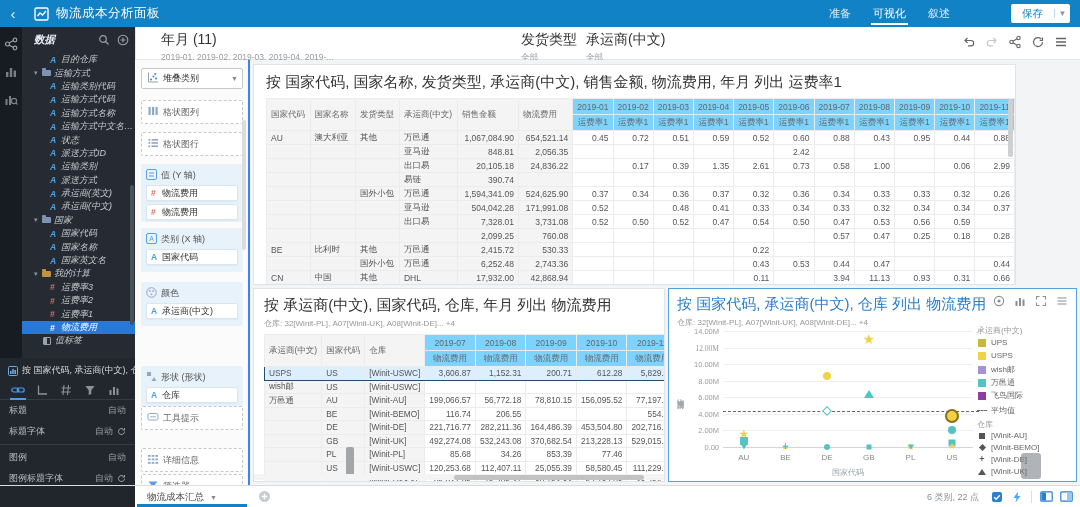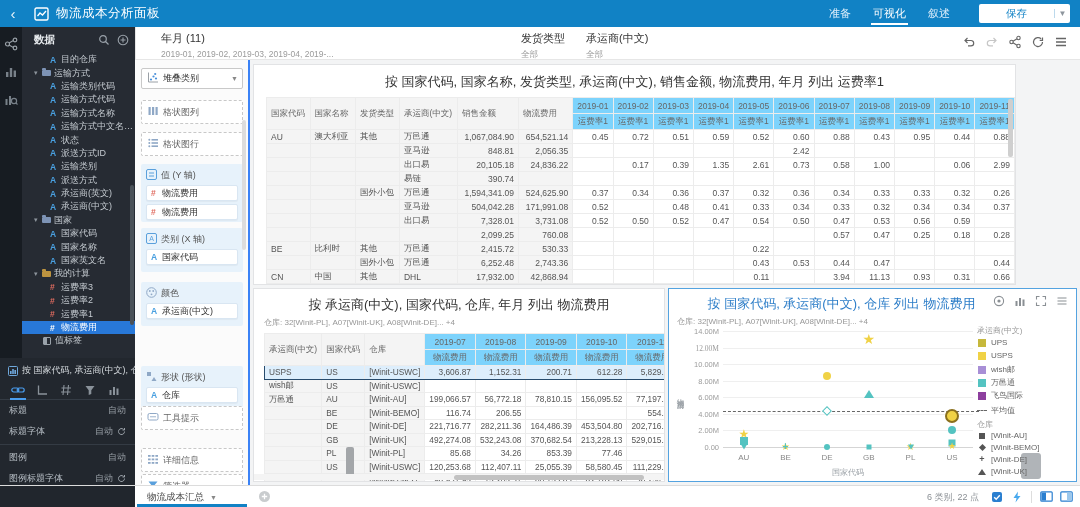--- a/index.html
+++ b/index.html
@@ -9,29 +9,29 @@
   
   #topbar{position:absolute;left:0;top:0;width:1080px;height:27px;background:#1182c5;color:#fff;display:flex;align-items:center;}
   #back{width:26px;text-align:center;font-size:15px;color:#eaf4fb;cursor:pointer;}
   #appicon{width:16px;height:14px;margin:0 6px 0 8px;display:inline-block;}
   #ptitle{font-size:12.5px;letter-spacing:.5px;}
   #toptabs{position:absolute;right:130px;top:0;height:27px;display:flex;align-items:center;gap:22px;font-size:11px;}
   .toptab{position:relative;height:27px;line-height:27px;color:#dceefb;cursor:pointer;}
   .toptab.active{color:#fff;}
   .toptab.active::after{content:"";position:absolute;left:-2px;right:-2px;bottom:2px;height:2px;background:#fff;}
   #savebtn{position:absolute;right:10px;top:4px;height:19px;background:#fff;border-radius:2px;display:flex;align-items:center;font-size:10.5px;color:#1182c5;cursor:pointer;}
-  #savebtn .lbl{padding:0 27px;}
+  #savebtn .lbl{padding:0 11px;}
   #savebtn .caret{width:16px;text-align:center;border-left:1px solid #bcd9ec;font-size:8px;}
 
   
   #rail{position:absolute;left:0;top:27px;width:22px;height:331px;background:#171c22;}
   .railic{display:block;margin:10px auto 14px auto;width:14px;height:14px;opacity:.85;}
 
   
-  #sidebar{position:absolute;left:22px;top:27px;width:113px;height:331px;background:#262b33;overflow:hidden;}
+  #sidebar{position:absolute;left:22px;top:27px;width:113px;height:331px;background:#262b33;overflow:hidden;font-style:italic;}
   #sbhead{height:26px;display:flex;align-items:center;padding:0 6px 0 12px;color:#e8ecef;font-size:10.5px;font-weight:bold;}
   #sbhead .sp{flex:1;}
   .sbico{width:12px;height:12px;margin-left:7px;cursor:pointer;}
   #tree{position:relative;}
   .titem{height:13.4px;display:flex;align-items:center;color:#c3c9cf;font-size:9px;white-space:nowrap;cursor:pointer;overflow:hidden;}
   .titem.sel{background:#2878d8;color:#fff;}
   .caret{color:#8d959d;font-size:7px;width:8px;}
   .icA{color:#4aa0e0;font-weight:bold;font-size:8.5px;width:11px;}
   .icH{color:#e06c60;font-weight:bold;font-size:8.5px;width:11px;}
   .titem.sel .icH{color:#fff;}
@@ -48,21 +48,21 @@
   #proptabs{display:flex;align-items:center;height:20px;margin-top:3px;border-bottom:1px solid #343b44;padding:0 6px;}
   .ptab{width:24px;height:20px;display:flex;align-items:center;justify-content:center;position:relative;cursor:pointer;}
   .ptab.active::after{content:"";position:absolute;left:4px;right:4px;bottom:0;height:2px;background:#4a9ef0;}
   .prow{display:flex;align-items:center;justify-content:space-between;padding:0 9px;height:21px;font-size:9px;}
   .prow .pv{color:#9aa1a8;display:flex;align-items:center;gap:4px;}
   .pdiv{height:1px;background:#343b44;margin:2px 0;}
 
   
   #filterbar{position:absolute;left:135px;top:27px;width:945px;height:33px;background:#fff;border-bottom:1px solid #e6e6e6;border-left:1px solid #e6e6e6;}
   .fgrp{position:absolute;top:4px;}
-  .fgrp .fl{font-size:11px;color:#333;}
+  .fgrp .fl{font-size:14px;color:#333;}
   .fgrp .fv{font-size:8.5px;color:#9b9b9b;margin-top:3px;}
   #fbicons{position:absolute;right:12px;top:8px;display:flex;gap:9px;}
   #fbicons span{width:14px;height:14px;cursor:pointer;}
 
   
   #shelves{position:absolute;left:135px;top:60px;width:115px;height:425px;background:#fbfbfb;border-right:2px solid #3b82f6;overflow:hidden;}
   #charttype{position:absolute;left:6px;top:8px;width:102px;height:21px;background:#fff;border:1px solid #c9c9c9;border-radius:2px;display:flex;align-items:center;padding:0 4px;font-size:9px;color:#333;cursor:pointer;}
   #charttype .cap{margin-left:auto;color:#888;font-size:7px;}
   .shelf-empty{position:absolute;left:6px;width:102px;height:24px;border:1px dashed #c8c8c8;border-radius:2px;background:#fff;display:flex;align-items:center;padding:0 5px;color:#666;font-size:9px;}
   .shelf-fill{position:absolute;left:6px;width:102px;background:#e7f2fb;border-radius:2px;padding:4px 5px;font-size:9px;color:#555;}
@@ -70,21 +70,21 @@
   .pill{height:16px;background:#fff;border:1px solid #d9e6f2;border-radius:2px;display:flex;align-items:center;padding:0 4px;margin-top:3px;font-size:9px;color:#333;cursor:pointer;box-shadow:0 1px 1px rgba(0,0,0,.04);}
   .shic{margin-right:4px;flex:none;}
   #shscroll{position:absolute;right:2px;top:60px;width:4px;height:130px;background:#dcdcdc;border-radius:2px;}
 
   
   #canvas{position:absolute;left:250px;top:60px;width:830px;height:425px;background:#f3f4f5;}
   .card{position:absolute;background:#fff;border:1px solid #e2e3e5;overflow:hidden;}
   #card1{left:3px;top:4px;width:763px;height:221px;}
   #card2{left:3px;top:228px;width:412px;height:194px;}
   #card3{left:418px;top:228px;width:409px;height:194px;border:1.5px solid #54a3e0;}
-  .ctitle{font-size:13px;color:#333;white-space:nowrap;overflow:hidden;text-align:center;}
+  .ctitle{font-size:15px;color:#333;white-space:nowrap;overflow:hidden;}
   .csub{font-size:8px;color:#979797;margin-top:3px;white-space:nowrap;overflow:hidden;}
 
   table.xt{border-collapse:collapse;table-layout:fixed;}
   table.xt th,table.xt td{border:1px solid #ececec;padding:0 4px;overflow:hidden;white-space:nowrap;font-weight:normal;}
   table.xt th{color:#666;font-size:8.5px;height:16px;background:#7dd3fc;}
   table.xt th.dimh{background:#f4f4f4;text-align:left;}
   table.xt td{font-size:8.5px;color:#555;height:14px;}
   td.dim{background:#f4f4f4;text-align:left;}
   td.meas{background:#f4f4f4;text-align:right;}
   td.val{background:#fff;text-align:right;}

